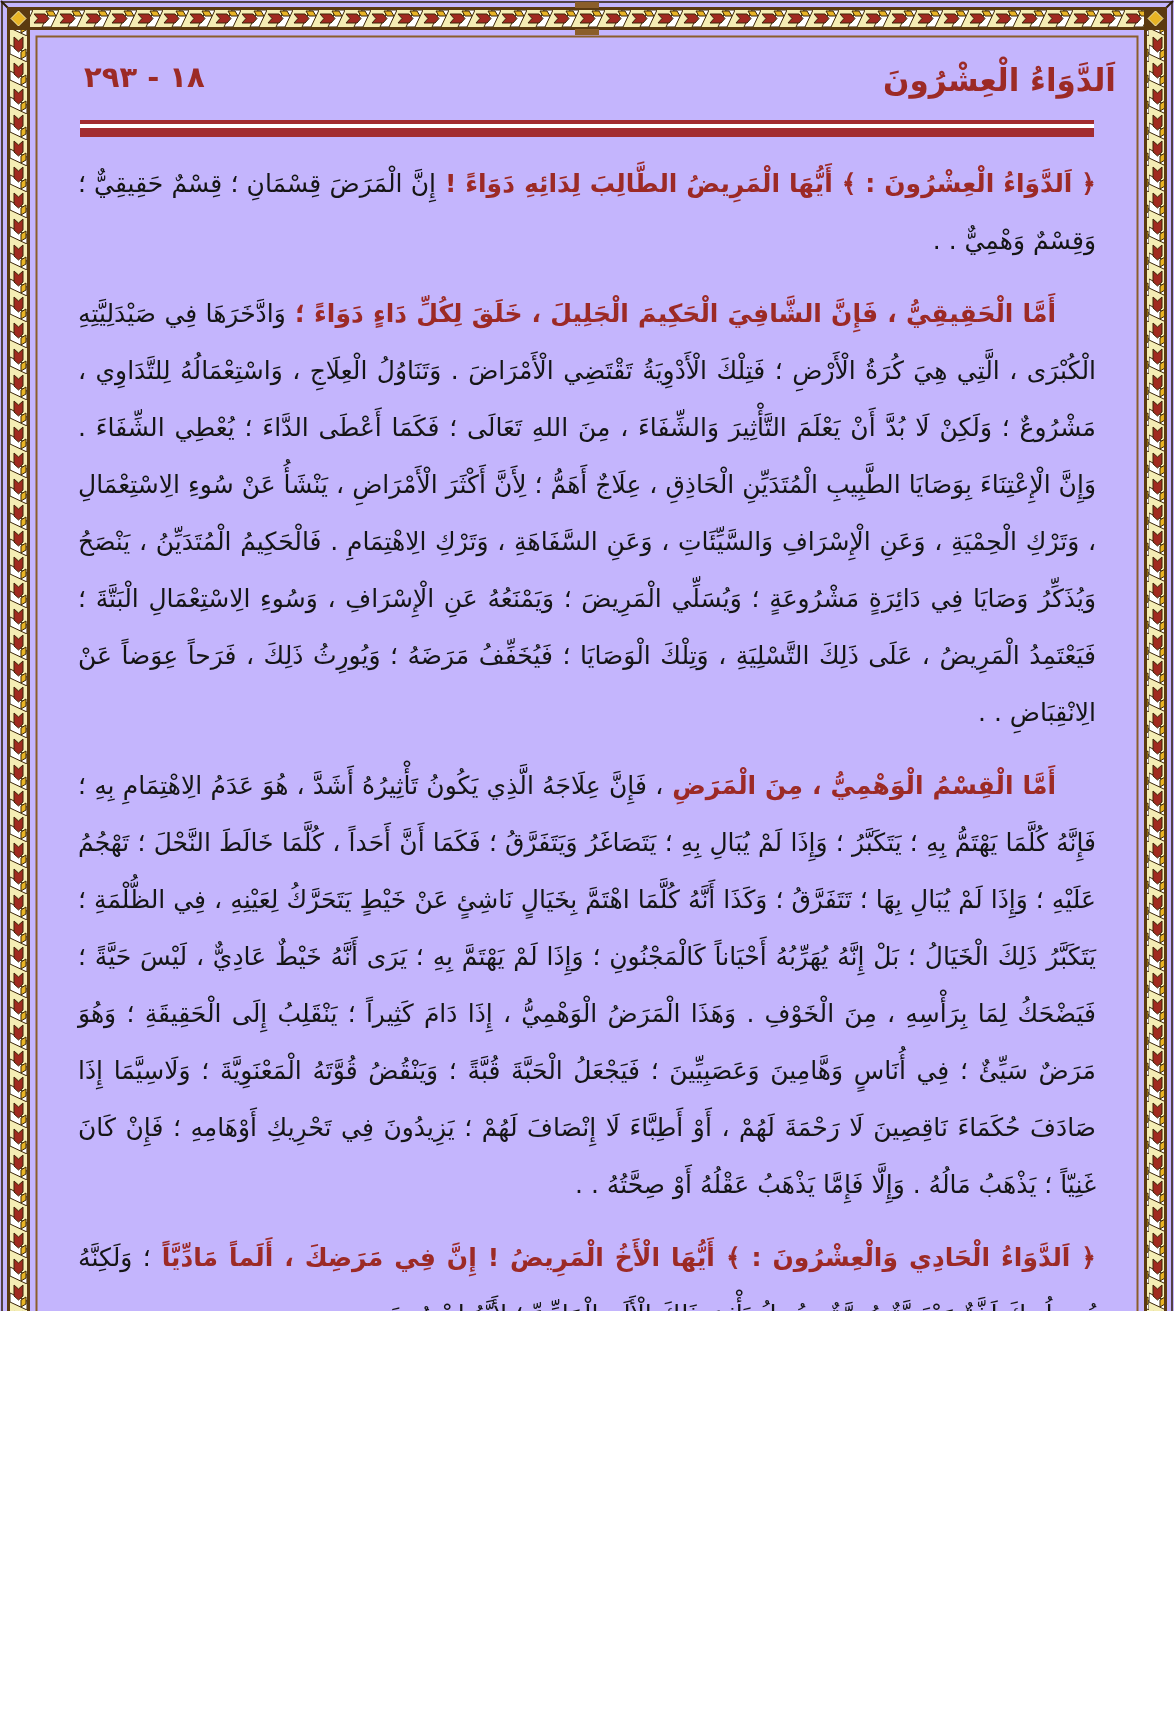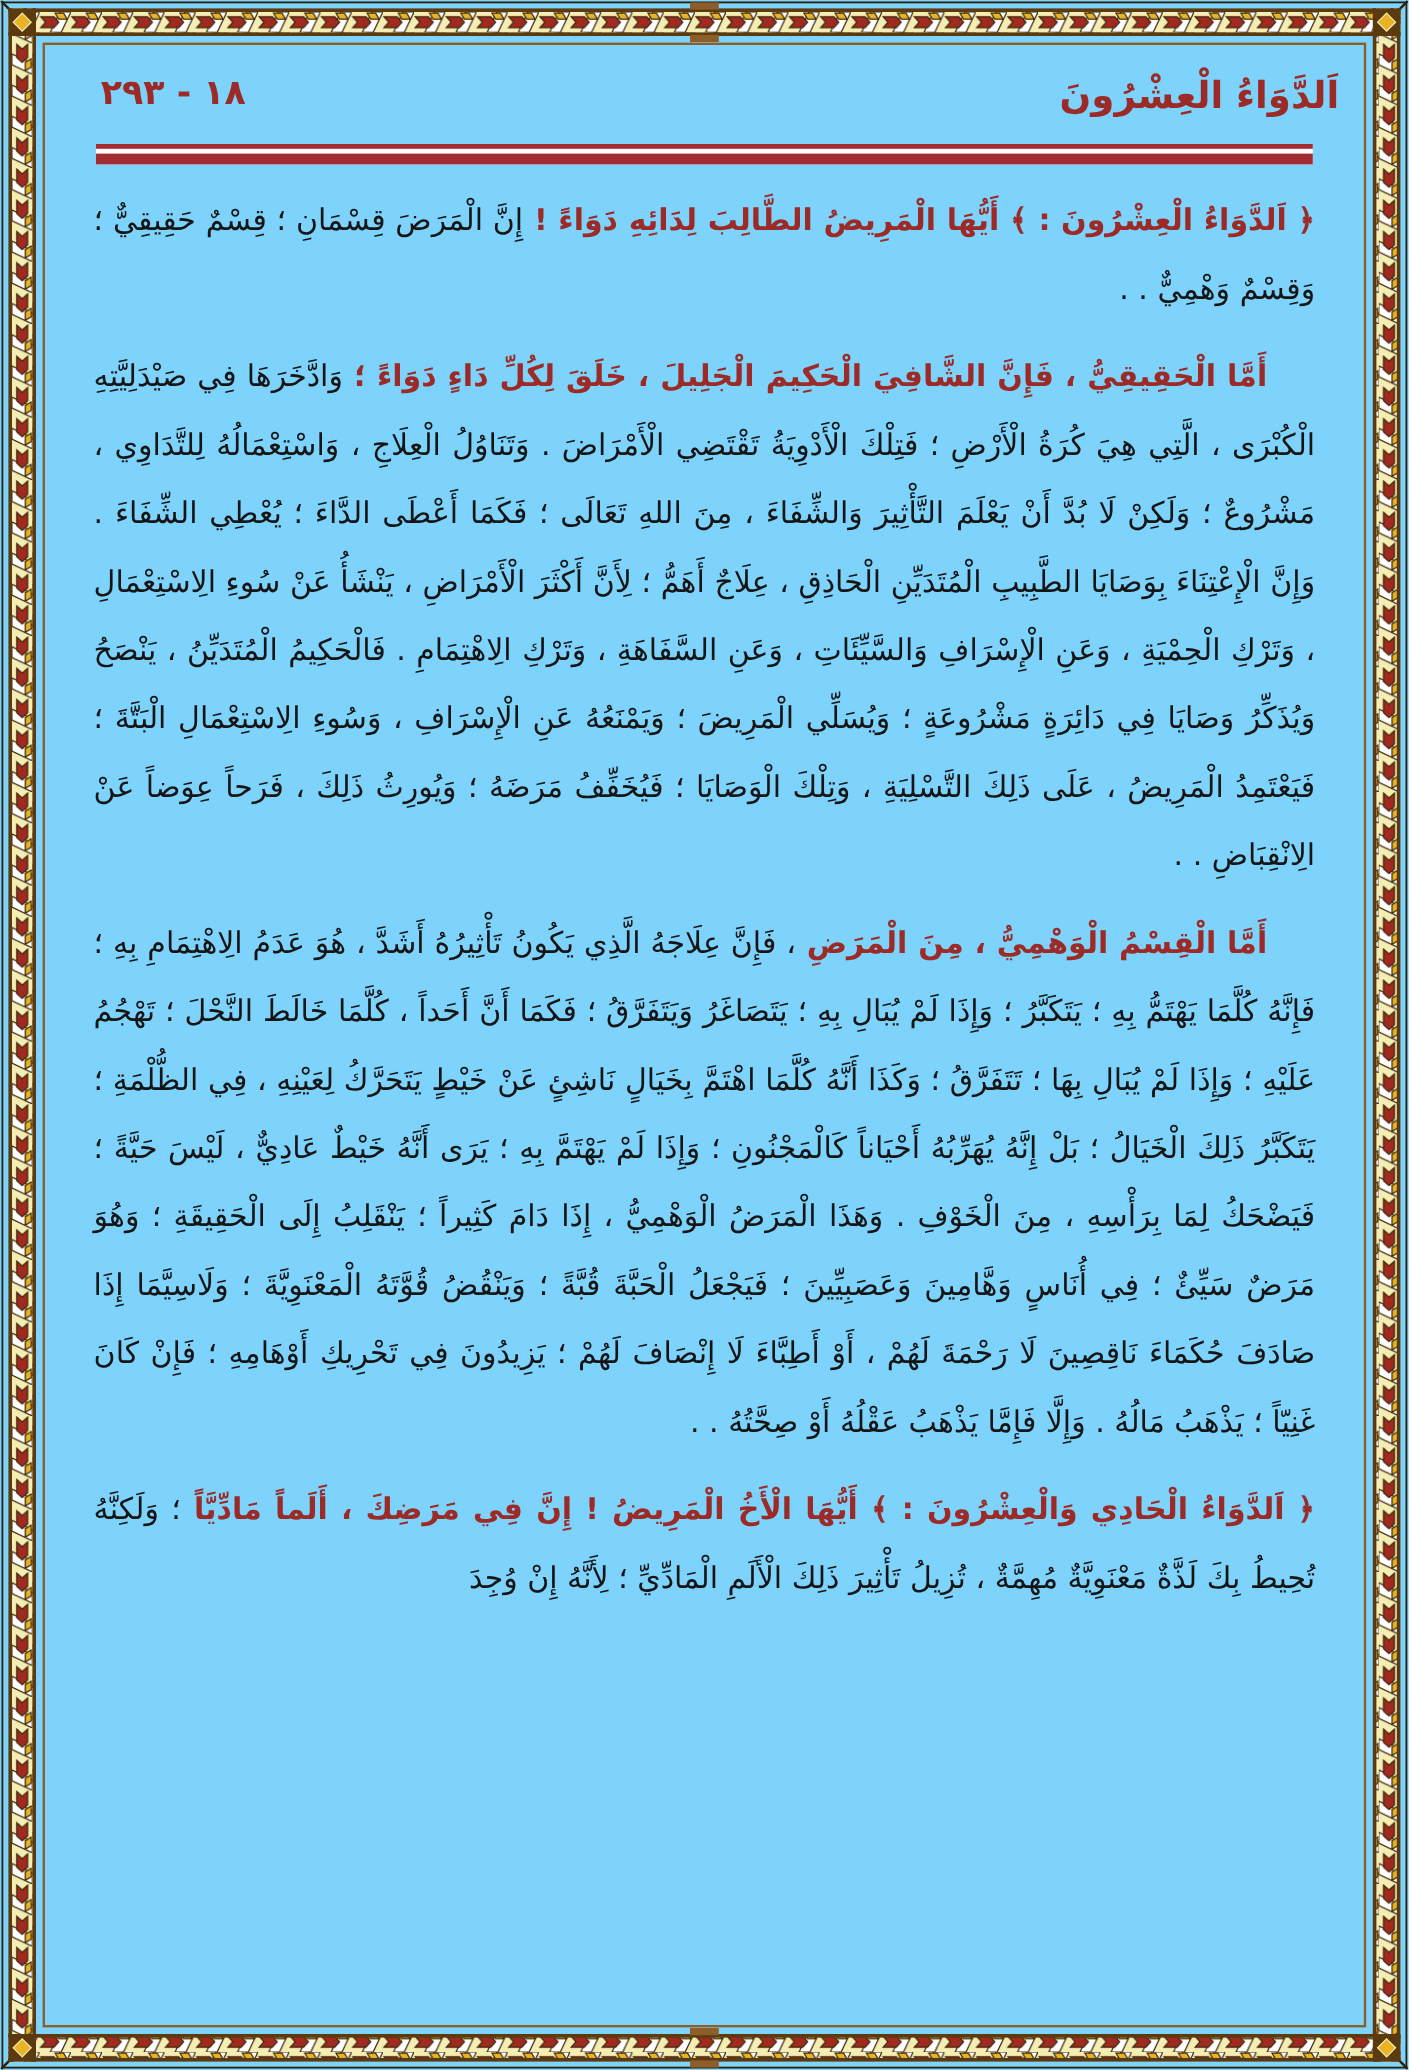--- a/index.html
+++ b/index.html
@@ -4,22 +4,22 @@
 <style>
   html, body {
     margin: 0;
     padding: 0;
     background: #ffffff;
     font-family: "DejaVu Sans", sans-serif;
   }
   .page {
     position: relative;
     width: 1174px;
-    height: 1725px;
-    background: #7dd3fc;
+    height: 1311px;
+    background: #c4b5fd;
     overflow: hidden;
   }
   .frame {
     position: absolute;
     top: 0; left: 0;
     width: 1174px;
     height: 1725px;
     pointer-events: none;
   }
   .content {

